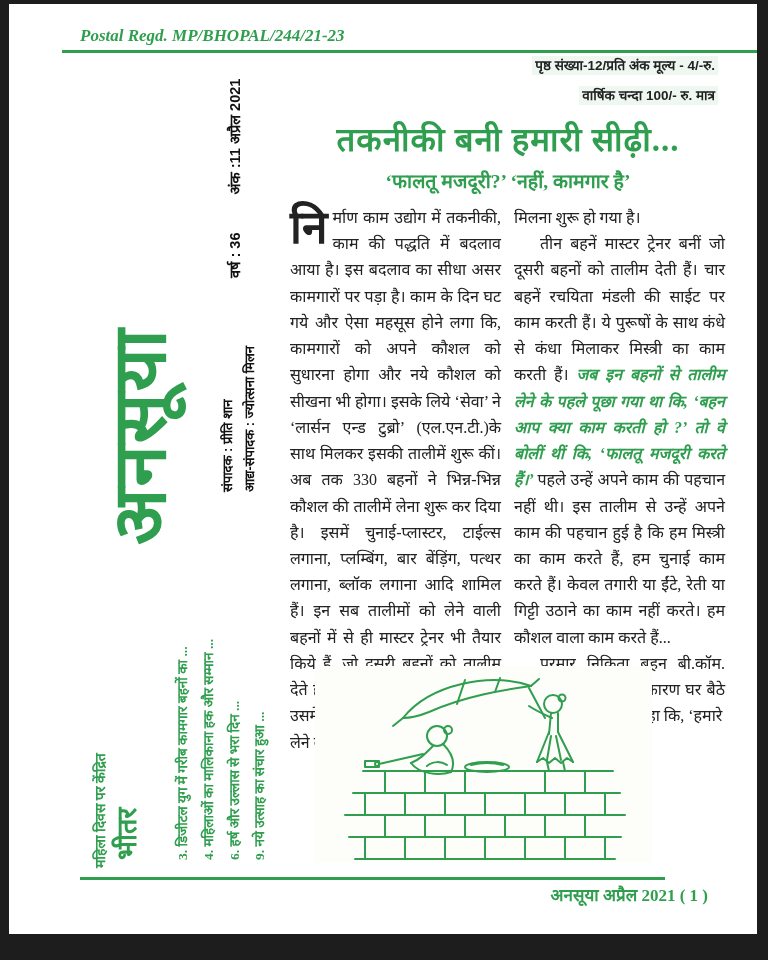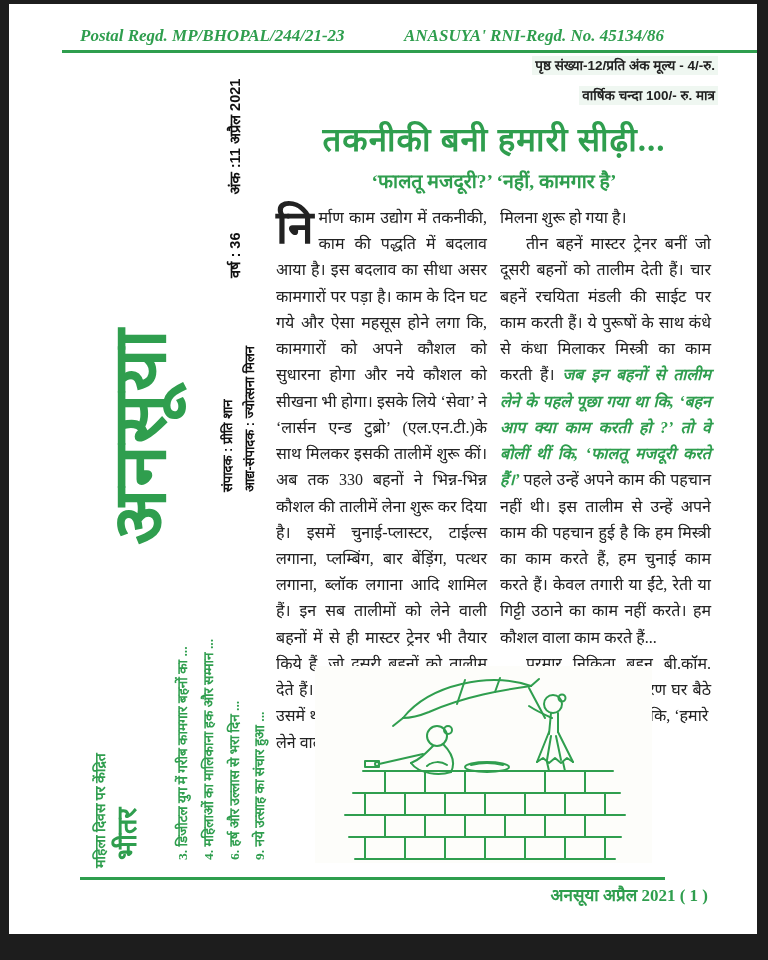--- a/index.html
+++ b/index.html
@@ -32,21 +32,21 @@
   
   .toc-focus{left:94px;top:868px;font-size:14px;font-weight:bold;color:#2f9e4e;}
   .toc-inside{left:114px;top:860px;font-size:27px;font-weight:bold;color:#2f9e4e;}
   .toc-item{font-size:13.5px;color:#2f9e4e;font-weight:600;}
   .toc-i0{left:176px;top:860px;}
   .toc-i1{left:202px;top:860px;}
   .toc-i2{left:228px;top:860px;}
   .toc-i3{left:253px;top:860px;}
 
   
-  .article{position:absolute;left:276px;top:122px;width:436px;}
+  .article{position:absolute;left:290px;top:122px;width:436px;}
   .headline{font-size:33px;font-weight:bold;color:#2f9e4e;text-align:center;letter-spacing:1px;line-height:1.15;}
   .subheadline{font-size:19.5px;font-weight:bold;color:#2f9e4e;text-align:center;margin-top:7px;}
   .cols{display:flex;gap:13px;margin-top:11px;}
   .col{width:211px;font-size:16px;line-height:1.64;text-align:justify;color:#222;}
   .col p{margin:0;}
   .col p.ind{text-indent:26px;}
   .dropcap{float:left;font-size:46px;line-height:0.82;font-weight:bold;padding:4px 5px 0 0;}
   .qgreen{color:#2f9e4e;font-weight:bold;font-style:italic;margin-top:28px;}
 
   
@@ -61,21 +61,20 @@
 </head>
 <body>
 
 <div class="page">
   <div class="edge top"></div>
   <div class="edge left"></div>
   <div class="edge right"></div>
   <div class="edge bottom"></div>
 
   <span class="hdr-latin" style="left:80px;top:26px;">Postal Regd. MP/BHOPAL/244/21-23</span>
-  <span class="hdr-latin" style="left:404px;top:26px;">ANASUYA' RNI-Regd. No. 45134/86</span>
   <div class="hdr-rule"></div>
 
   <div class="pub-info">
     <span>पृष्ठ संख्या-12/प्रति अंक मूल्य - 4/-रु.</span>
     <span>वार्षिक चन्दा 100/- रु. मात्र</span>
   </div>
 
   <div class="vt masthead">अनसूया</div>
   <div class="vt vol-line">
     <span>वर्ष : 36</span><span class="gap"></span><span>अंक :11 अप्रैल 2021</span>

